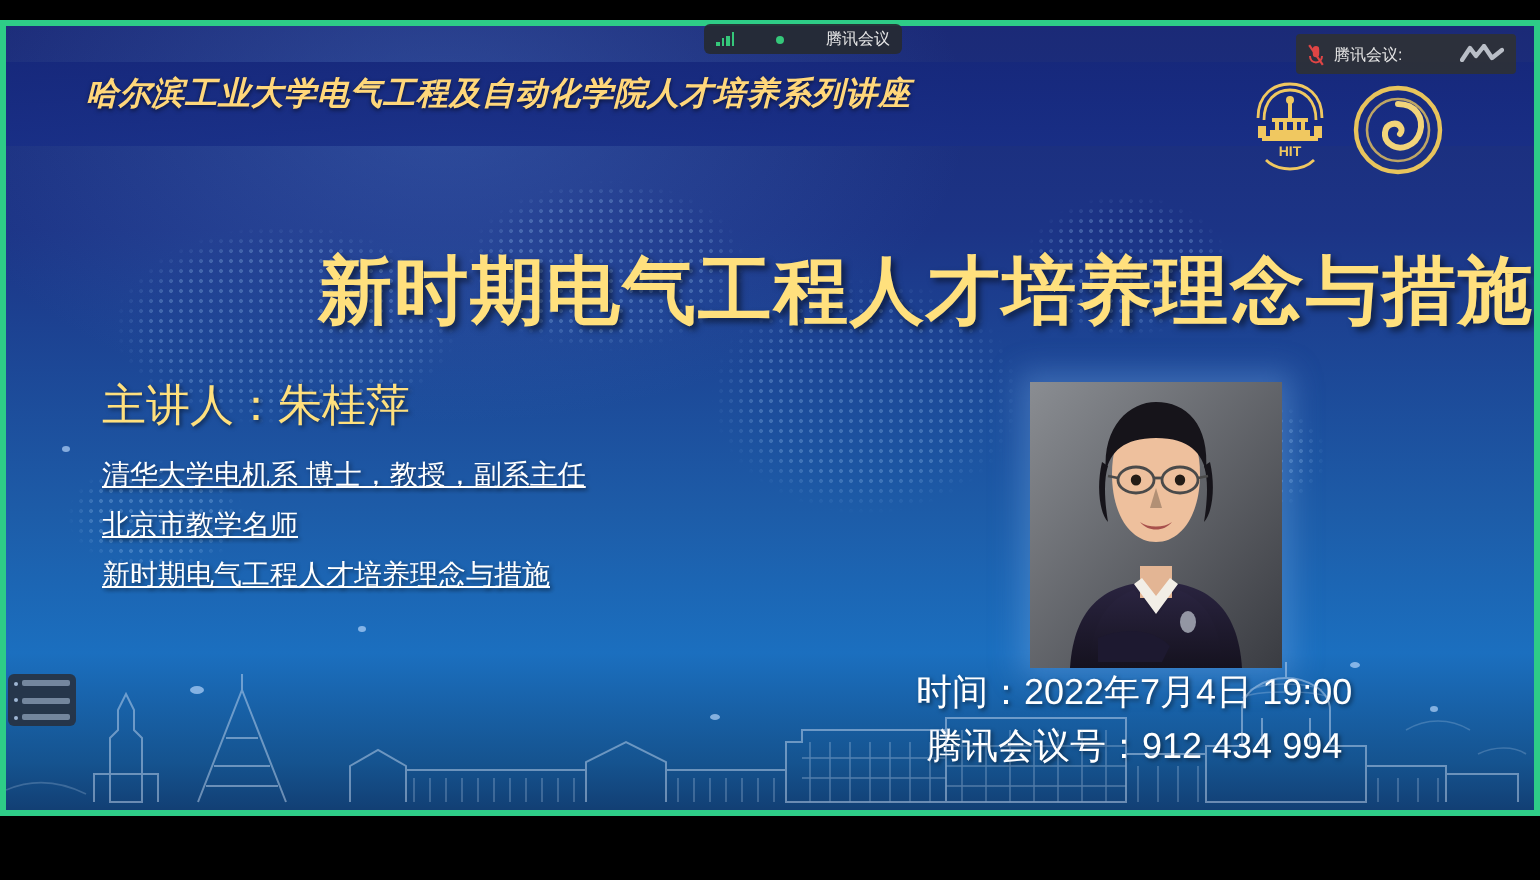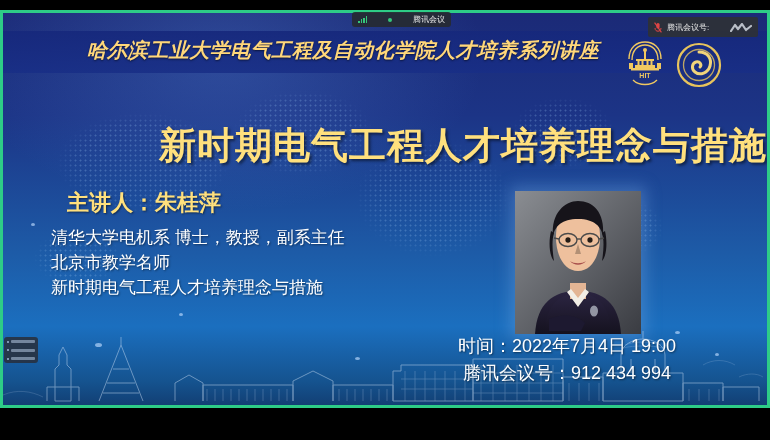--- a/index.html
+++ b/index.html
@@ -37,42 +37,42 @@
              radial-gradient(ellipse 55px 40px at 620px 215px,#000 50%,transparent 74%),
              radial-gradient(ellipse 60px 38px at 75px 245px,#000 52%,transparent 74%);}
 
   .glow{position:absolute;left:-60px;top:-120px;width:560px;height:330px;
         background:radial-gradient(ellipse at center,rgba(90,140,220,.30),transparent 66%);}
 
   
   .hdr{position:absolute;left:0;top:18px;width:764px;height:42px;
        background:linear-gradient(180deg,rgba(22,40,124,.92),rgba(24,46,134,.86));}
   .hdr-title{position:absolute;left:40px;top:24px;width:600px;
-       font-size:20px;font-weight:bold;color:#ffd77a;letter-spacing:.5px;
+       font-size:16px;font-weight:bold;color:#ffd77a;letter-spacing:.5px;
        font-family:Liberation Serif, serif;font-style:italic;
-       text-shadow:0 1px 2px rgba(0,0,0,.55);white-space:nowrap;text-align:center;}
+       text-shadow:0 1px 2px rgba(0,0,0,.55);white-space:nowrap;}
 
   
   .emblem{position:absolute;top:26px;width:44px;height:50px;}
   .emblem svg{width:100%;height:100%;display:block;}
   #emblem-hit{left:620px;}
   #emblem-ring{left:672px;top:28px;width:48px;height:48px;}
 
   
   .title{position:absolute;left:0;top:108px;width:764px;text-align:right;
          font-size:37px;font-weight:bold;color:#ffe07d;letter-spacing:1px;
          text-shadow:2px 2px 3px rgba(0,0,0,.5);white-space:nowrap;}
 
   
-  .speaker{position:absolute;left:64px;top:175px;font-size:22px;font-weight:bold;
+  .speaker{position:absolute;left:48px;top:175px;font-size:22px;font-weight:normal;
            color:#ffe07d;text-shadow:1px 1px 2px rgba(0,0,0,.5);white-space:nowrap;}
 
   .creds{position:absolute;left:48px;top:212px;width:420px;}
-  .cred{font-size:17px;color:#ffffff;line-height:25px;white-space:nowrap;
-        text-shadow:1px 1px 2px rgba(0,0,0,.45);}
+  .cred{font-size:14px;color:#ffffff;line-height:25px;white-space:nowrap;
+        text-shadow:1px 1px 2px rgba(0,0,0,.45);text-decoration:underline;}
 
   
   .photo{position:absolute;left:512px;top:178px;width:126px;height:143px;
          box-shadow:0 0 14px 5px rgba(120,170,230,.35);overflow:hidden;
          background:linear-gradient(160deg,#7c7f84,#3c3e44);}
   .photo svg{display:block;width:100%;height:100%;}
 
   
   .info{position:absolute;left:455px;top:320px;text-align:center;}
   .info-line{font-size:18px;color:#ffffff;line-height:27px;white-space:nowrap;
@@ -278,21 +278,21 @@
   </div>
 
   <div class="speaking">
     <span class="mic">
       <svg width="8" height="11" viewBox="0 0 8 11">
         <rect x="2.4" y="1" width="3.2" height="5.6" rx="1.6" fill="#e04545"></rect>
         <path d="M1 6 C1 8.2,2.4 9.2,4 9.2 C5.6 9.2,7 8.2,7 6" fill="none" stroke="#e04545" stroke-width="1"></path>
         <path d="M0.6 0.6 L7.4 10.4" stroke="#e04545" stroke-width="1.1"></path>
       </svg>
     </span>
-    <span class="speaking-txt">腾讯会议号:</span>
+    <span class="speaking-txt">腾讯会议:</span>
     <span class="wave">
       <svg width="22" height="9" viewBox="0 0 22 9">
         <path d="M1 8 L5 2 L8 6 L12 1 L16 7 L21 3" fill="none" stroke="#b9bec7" stroke-width="2.2" stroke-linejoin="round" stroke-linecap="round"></path>
       </svg>
     </span>
   </div>
 
   <div class="listpanel">
     <span class="lrow">
         <b></b>

